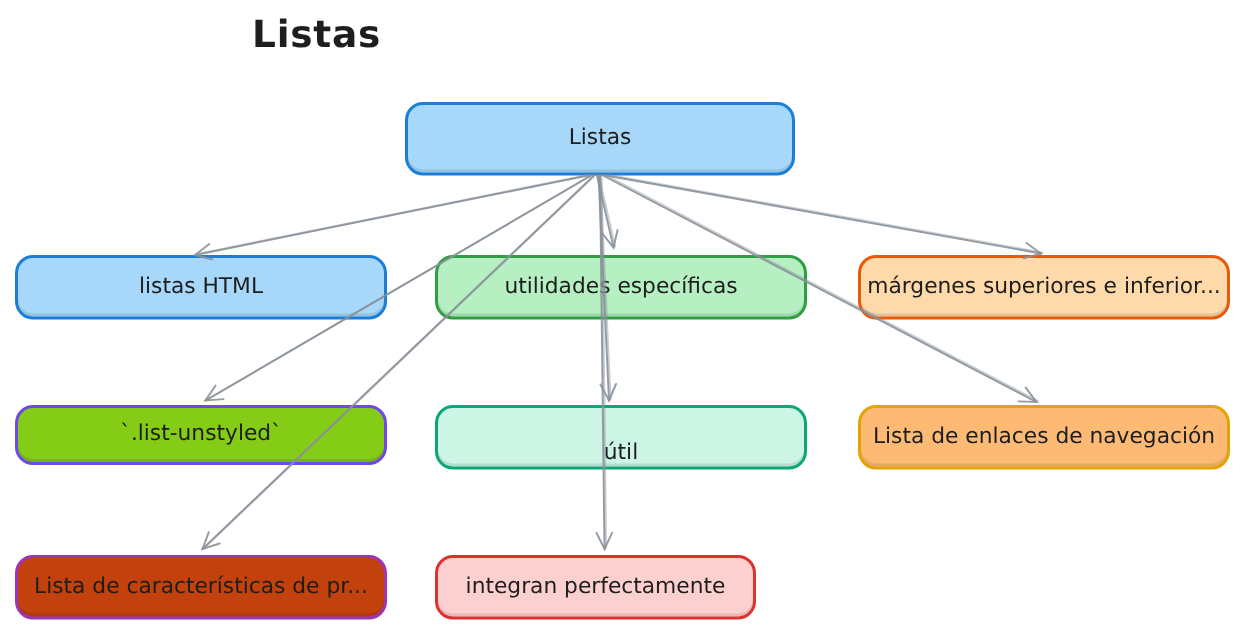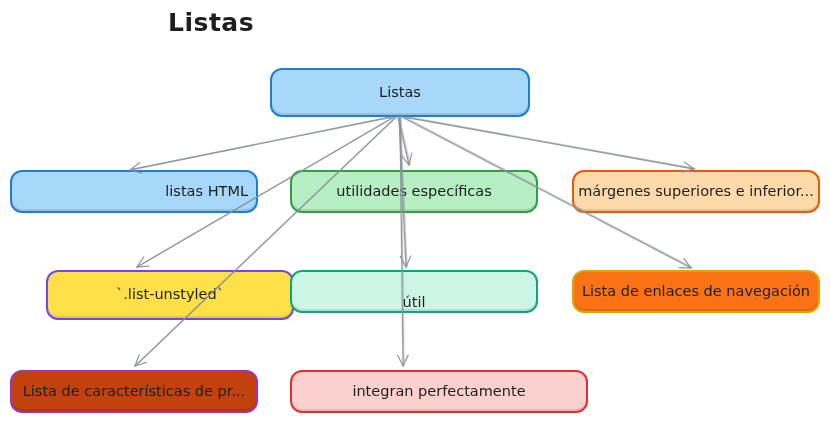--- a/index.html
+++ b/index.html
@@ -53,42 +53,42 @@
 </style>
 </head>
 <body>
 
 <div class="canvas">
   <div class="diagram-title">Listas</div>
   <div id="node-layer">
       <div class="node" style="left: 270px; top: 68px; width: 260px; height: 49px; background: rgb(167, 215, 249); border-color: rgb(28, 126, 214);">
         <span class="node-label">Listas</span>
       </div>
-      <div class="node" style="left: 10px; top: 170px; width: 248px; height: 43px; background: rgb(167, 215, 249); border-color: rgb(28, 126, 214); justify-content: flex-end;">
+      <div class="node" style="left: 10px; top: 170px; width: 248px; height: 43px; background: rgb(167, 215, 249); border-color: rgb(28, 126, 214);">
         <span class="node-label">listas HTML</span>
       </div>
       <div class="node" style="left: 290px; top: 170px; width: 248px; height: 43px; background: rgb(182, 240, 194); border-color: rgb(47, 158, 68);">
         <span class="node-label">utilidades específicas</span>
       </div>
       <div class="node" style="left: 572px; top: 170px; width: 248px; height: 43px; background: rgb(254, 217, 170); border-color: rgb(232, 89, 12);">
         <span class="node-label">márgenes superiores e inferior...</span>
       </div>
-      <div class="node" style="left: 10px; top: 270px; width: 248px; height: 50px; background: #fde047; border-color: rgb(112, 72, 232); margin-left: 36px;">
+      <div class="node" style="left: 10px; top: 270px; width: 248px; height: 40px; background: #84cc16; border-color: rgb(112, 72, 232);">
         <span class="node-label">`.list-unstyled`</span>
       </div>
       <div class="node" style="left: 290px; top: 270px; width: 248px; height: 43px; background: rgb(205, 245, 230); border-color: rgb(12, 166, 120); align-items: flex-end;">
         <span class="node-label">útil</span>
       </div>
-      <div class="node" style="left: 572px; top: 270px; width: 248px; height: 43px; background: #f97316; border-color: rgb(226, 164, 0);">
+      <div class="node" style="left: 572px; top: 270px; width: 248px; height: 43px; background: #fdba74; border-color: rgb(226, 164, 0);">
         <span class="node-label">Lista de enlaces de navegación</span>
       </div>
       <div class="node" style="left: 10px; top: 370px; width: 248px; height: 43px; background: #c2410c; border-color: rgb(156, 54, 181);">
         <span class="node-label">Lista de características de pr...</span>
       </div>
-      <div class="node" style="left: 290px; top: 370px; width: 298px; height: 43px; background: rgb(253, 208, 208); border-color: rgb(224, 49, 49);">
+      <div class="node" style="left: 290px; top: 370px; width: 214px; height: 43px; background: rgb(253, 208, 208); border-color: rgb(224, 49, 49);">
         <span class="node-label">integran perfectamente</span>
       </div>
     </div>
   <svg id="edge-layer" xmlns="http://www.w3.org/2000/svg">
       <g stroke="#8a9199" fill="none" stroke-width="1.3" stroke-linecap="round">
         <line x1="392" y1="117" x2="130" y2="170" opacity="0.9"></line>
         <line x1="393.1" y1="116.4" x2="131.1" y2="169.4" opacity="0.45"></line>
         <path d="M139.6,162.7 L130,170 L141.6,173.0" opacity="0.9"></path>
       </g>
       <g stroke="#8a9199" fill="none" stroke-width="1.3" stroke-linecap="round">

